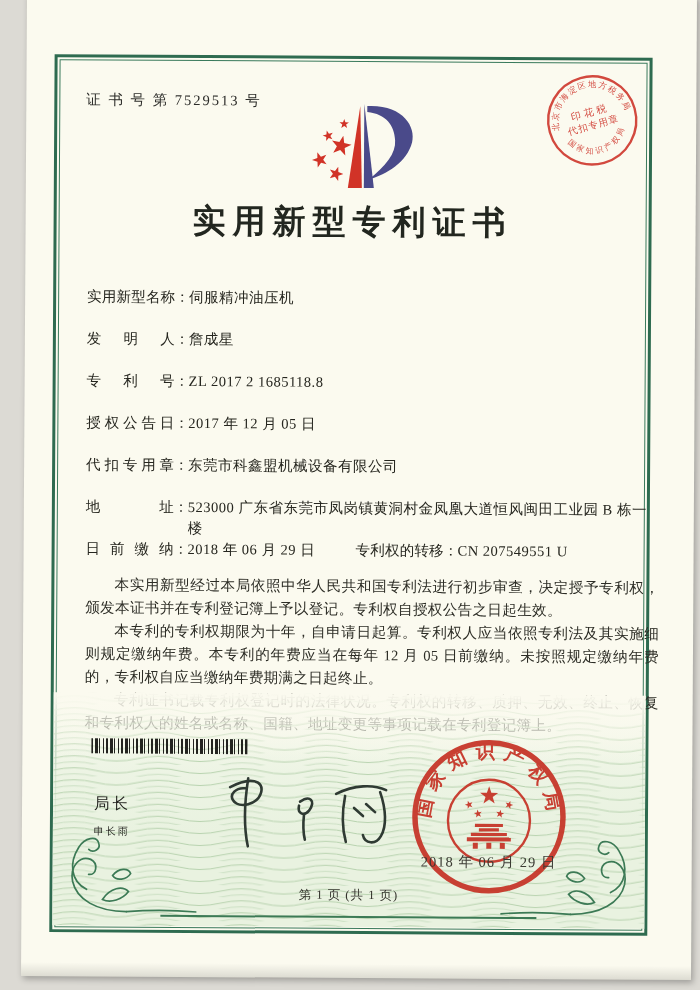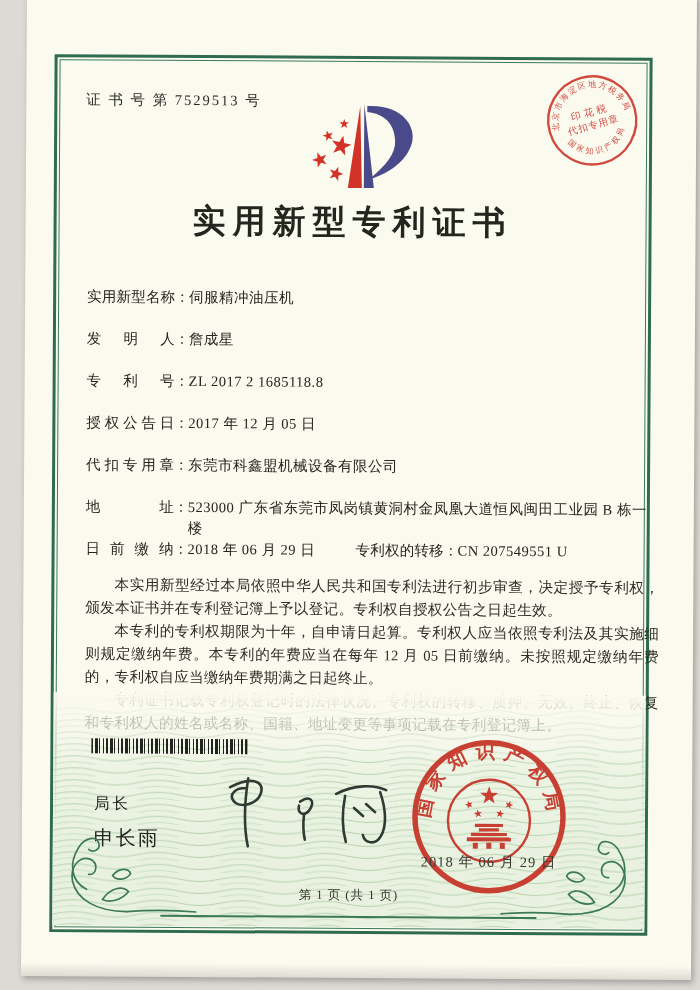--- a/index.html
+++ b/index.html
@@ -59,21 +59,21 @@
   }
   .barcode{
     position:absolute;left:38px;top:46px;width:156px;height:15px;
     background:repeating-linear-gradient(90deg,
       #23231f 0 1.5px,transparent 1.5px 3.5px,
       #23231f 3.5px 6.5px,transparent 6.5px 7.5px,
       #23231f 7.5px 8.5px,transparent 8.5px 12px,
       #23231f 12px 13px,transparent 13px 15px);
   }
   .signer-title{position:absolute;left:41px;top:101px;font-size:15.5px;color:#23231f;letter-spacing:3px;}
-  .signer-name{position:absolute;left:41px;top:132px;font-size:20px;color:#23231f;letter-spacing:2px;}
+  .signer-name{position:absolute;left:41px;top:132px;font-size:10px;color:#23231f;letter-spacing:2px;}
   .signature{position:absolute;left:155px;top:78px;}
   .seal{position:absolute;left:348px;top:34px;opacity:.93;}
   .seal-date{
     position:absolute;left:348px;top:158px;width:176px;text-align:center;
     font-size:14.5px;color:#3b3a33;letter-spacing:1px;z-index:4;white-space:nowrap;
   }
   .flourish{position:absolute;bottom:4px;}
   .flourish.left{left:4px;}
   .flourish.right{right:4px;transform:scaleX(-1);}
   .band-rule{

